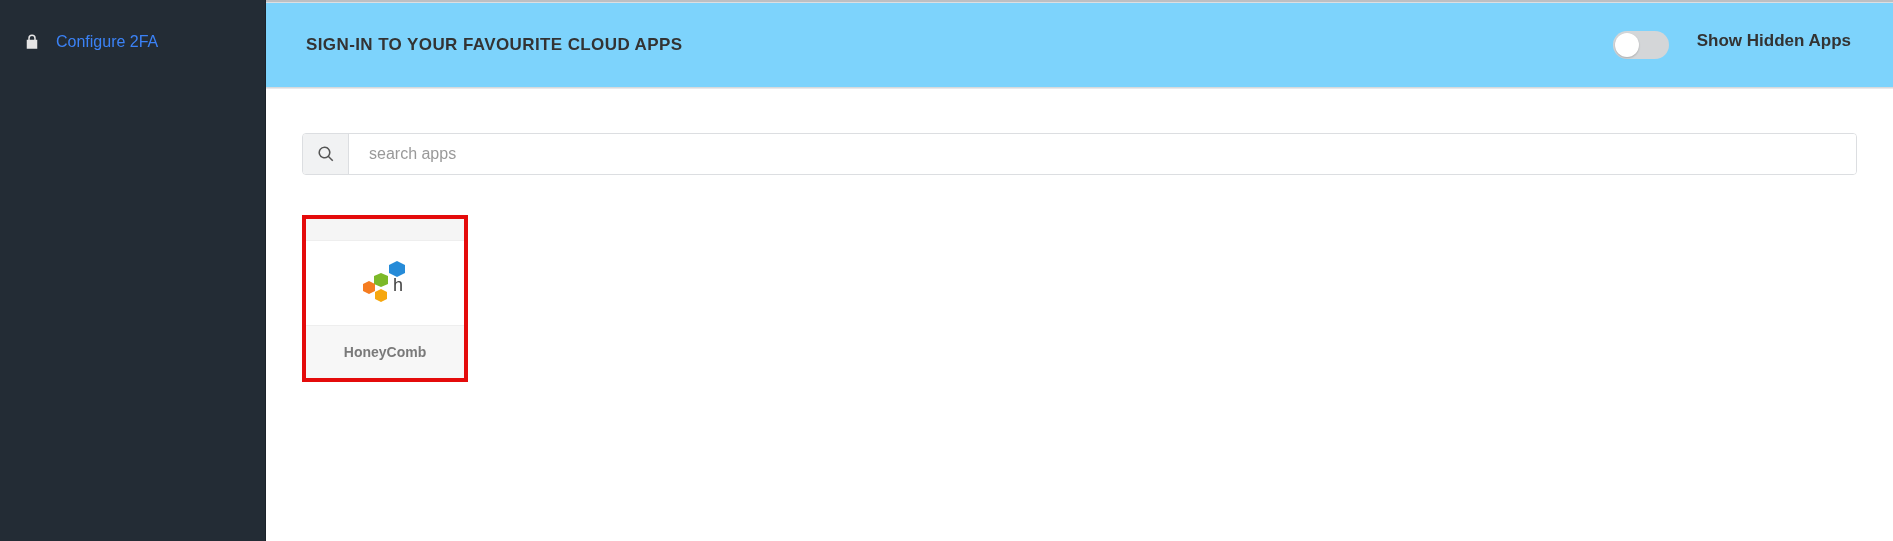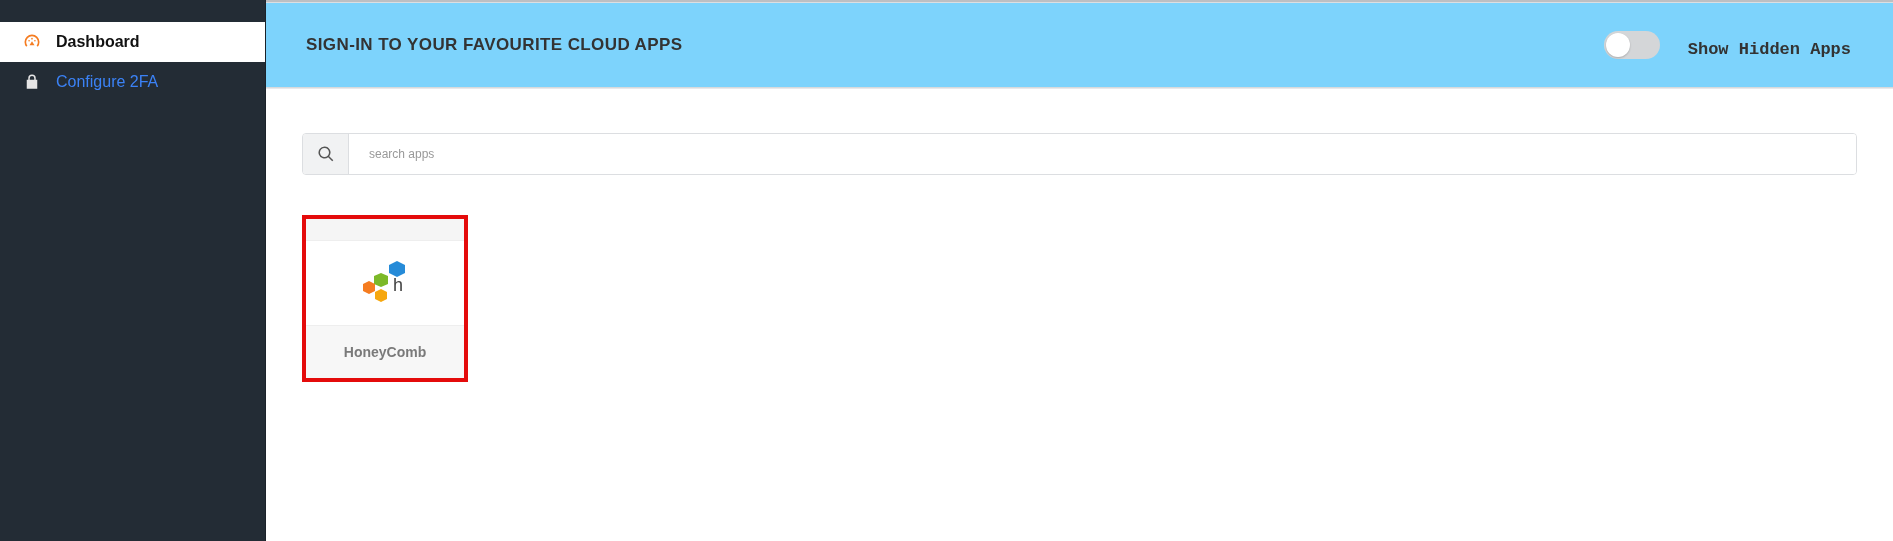--- a/index.html
+++ b/index.html
@@ -67,23 +67,22 @@
   }
   .header-title {
     font-size: 17px;
     font-weight: 700;
     letter-spacing: 0.4px;
     color: #333;
     text-transform: uppercase;
   }
   .header-right {
     display: flex;
-    align-items: flex-end;
+    align-items: flex-start;
     gap: 28px;
-    font-family: Liberation Mono, monospace;
   }
   .header-right .label {
     font-size: 17px;
     font-weight: 700;
     color: #333;
   }
 
   
   .toggle {
     width: 56px;
@@ -130,21 +129,21 @@
     display: flex;
     align-items: center;
     justify-content: center;
     color: #555;
   }
   .search-input {
     flex: 1;
     border: none;
     outline: none;
     padding: 0 20px;
-    font-size: 12px;
+    font-size: 16px;
     color: #333;
   }
   .search-input::placeholder { color: #999; font-style: normal; }
 
   
   .app-tile {
     width: 166px;
     border: 4px solid #e40b0b;
     background: #f8f8f8;
     cursor: pointer;
@@ -171,28 +170,20 @@
     color: #7a7a7a;
     border-top: 1px solid #eee;
     font-weight: bold;
   }
 
 </style>
 </head>
 <body>
 
 <nav class="sidebar">
-  <div class="sidebar-item active">
-    <span class="icon">
-      <svg width="20" height="20" viewBox="0 0 24 24">
-        <path fill="#f57c20" d="M12 3a9 9 0 0 0-9 9 9 9 0 0 0 2.05 5.73l1.45-1.45A7 7 0 0 1 5 12a7 7 0 1 1 14 0c0 1.62-.55 3.11-1.5 4.28l1.45 1.45A9 9 0 0 0 21 12a9 9 0 0 0-9-9zm-3.5 6.5a1 1 0 1 0 0 2 1 1 0 0 0 0-2zm7 0a1 1 0 1 0 0 2 1 1 0 0 0 0-2zM12 7a1 1 0 1 0 0 2 1 1 0 0 0 0-2zm0 4l3 5h-6l3-5z"></path>
-      </svg>
-    </span>
-    <span>Dashboard</span>
-  </div>
   <div class="sidebar-item">
     <span class="icon">
       <svg width="18" height="18" viewBox="0 0 24 24">
         <path fill="#e6e6e6" d="M17 9V7a5 5 0 0 0-10 0v2H5v12h14V9h-2zm-8-2a3 3 0 1 1 6 0v2H9V7z"></path>
       </svg>
     </span>
     <span>Configure 2FA</span>
   </div>
 </nav>
 

